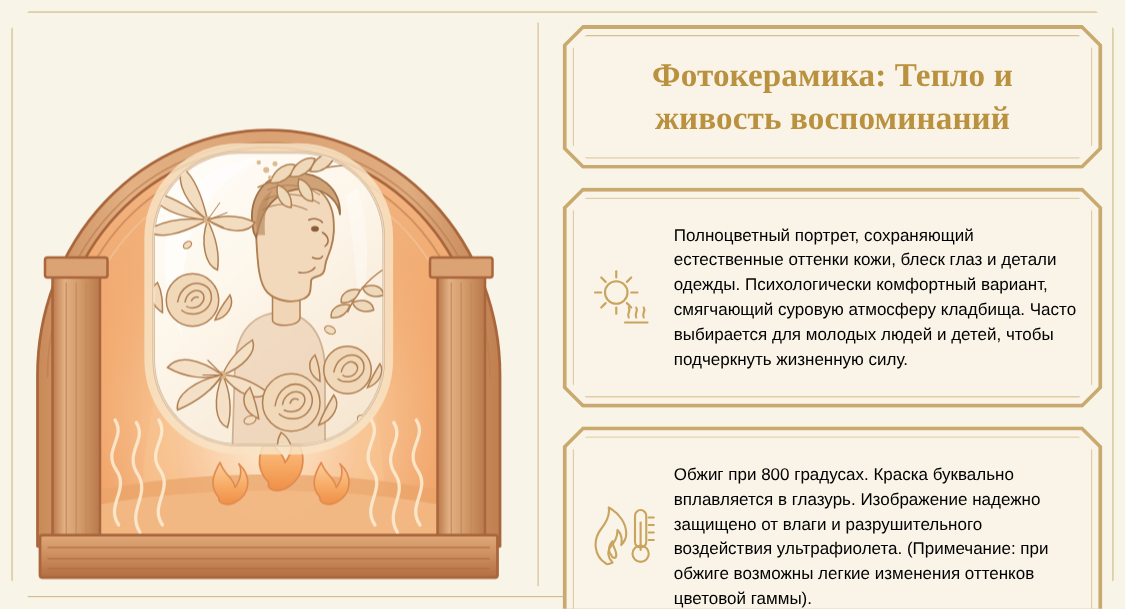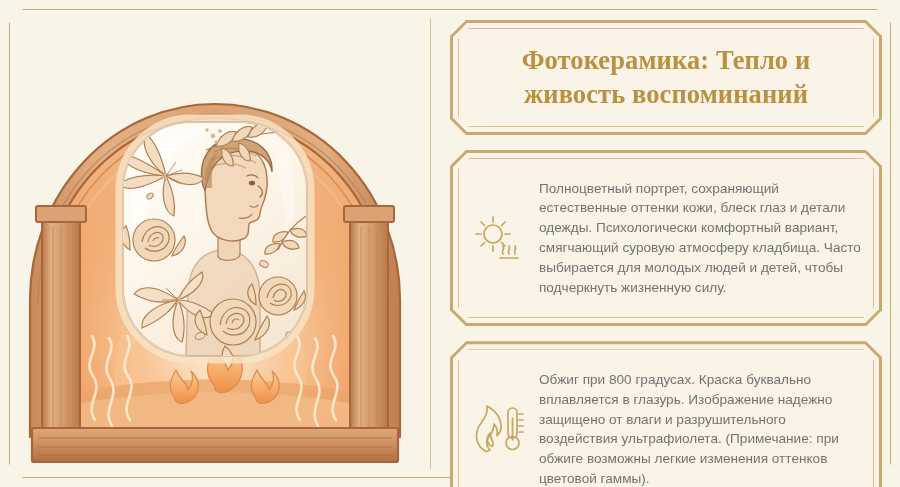--- a/index.html
+++ b/index.html
@@ -84,21 +84,21 @@
   .feat-icon{
     flex:0 0 64px;width:64px;height:64px;
     display:flex;align-items:center;justify-content:center;
   }
   .feat-icon svg{display:block;}
   .feat-text{
     flex:1 1 auto;
     font-family:"Liberation Sans", sans-serif;
     font-size:13.6px;
     line-height:1.46;
-    color:#737373;
+    color:#000000;
   }
 </style>
 </head>
 <body>
 
 <div class="infographic">
 
   <div class="outer-frame"></div>
   <div class="divider"></div>
 

